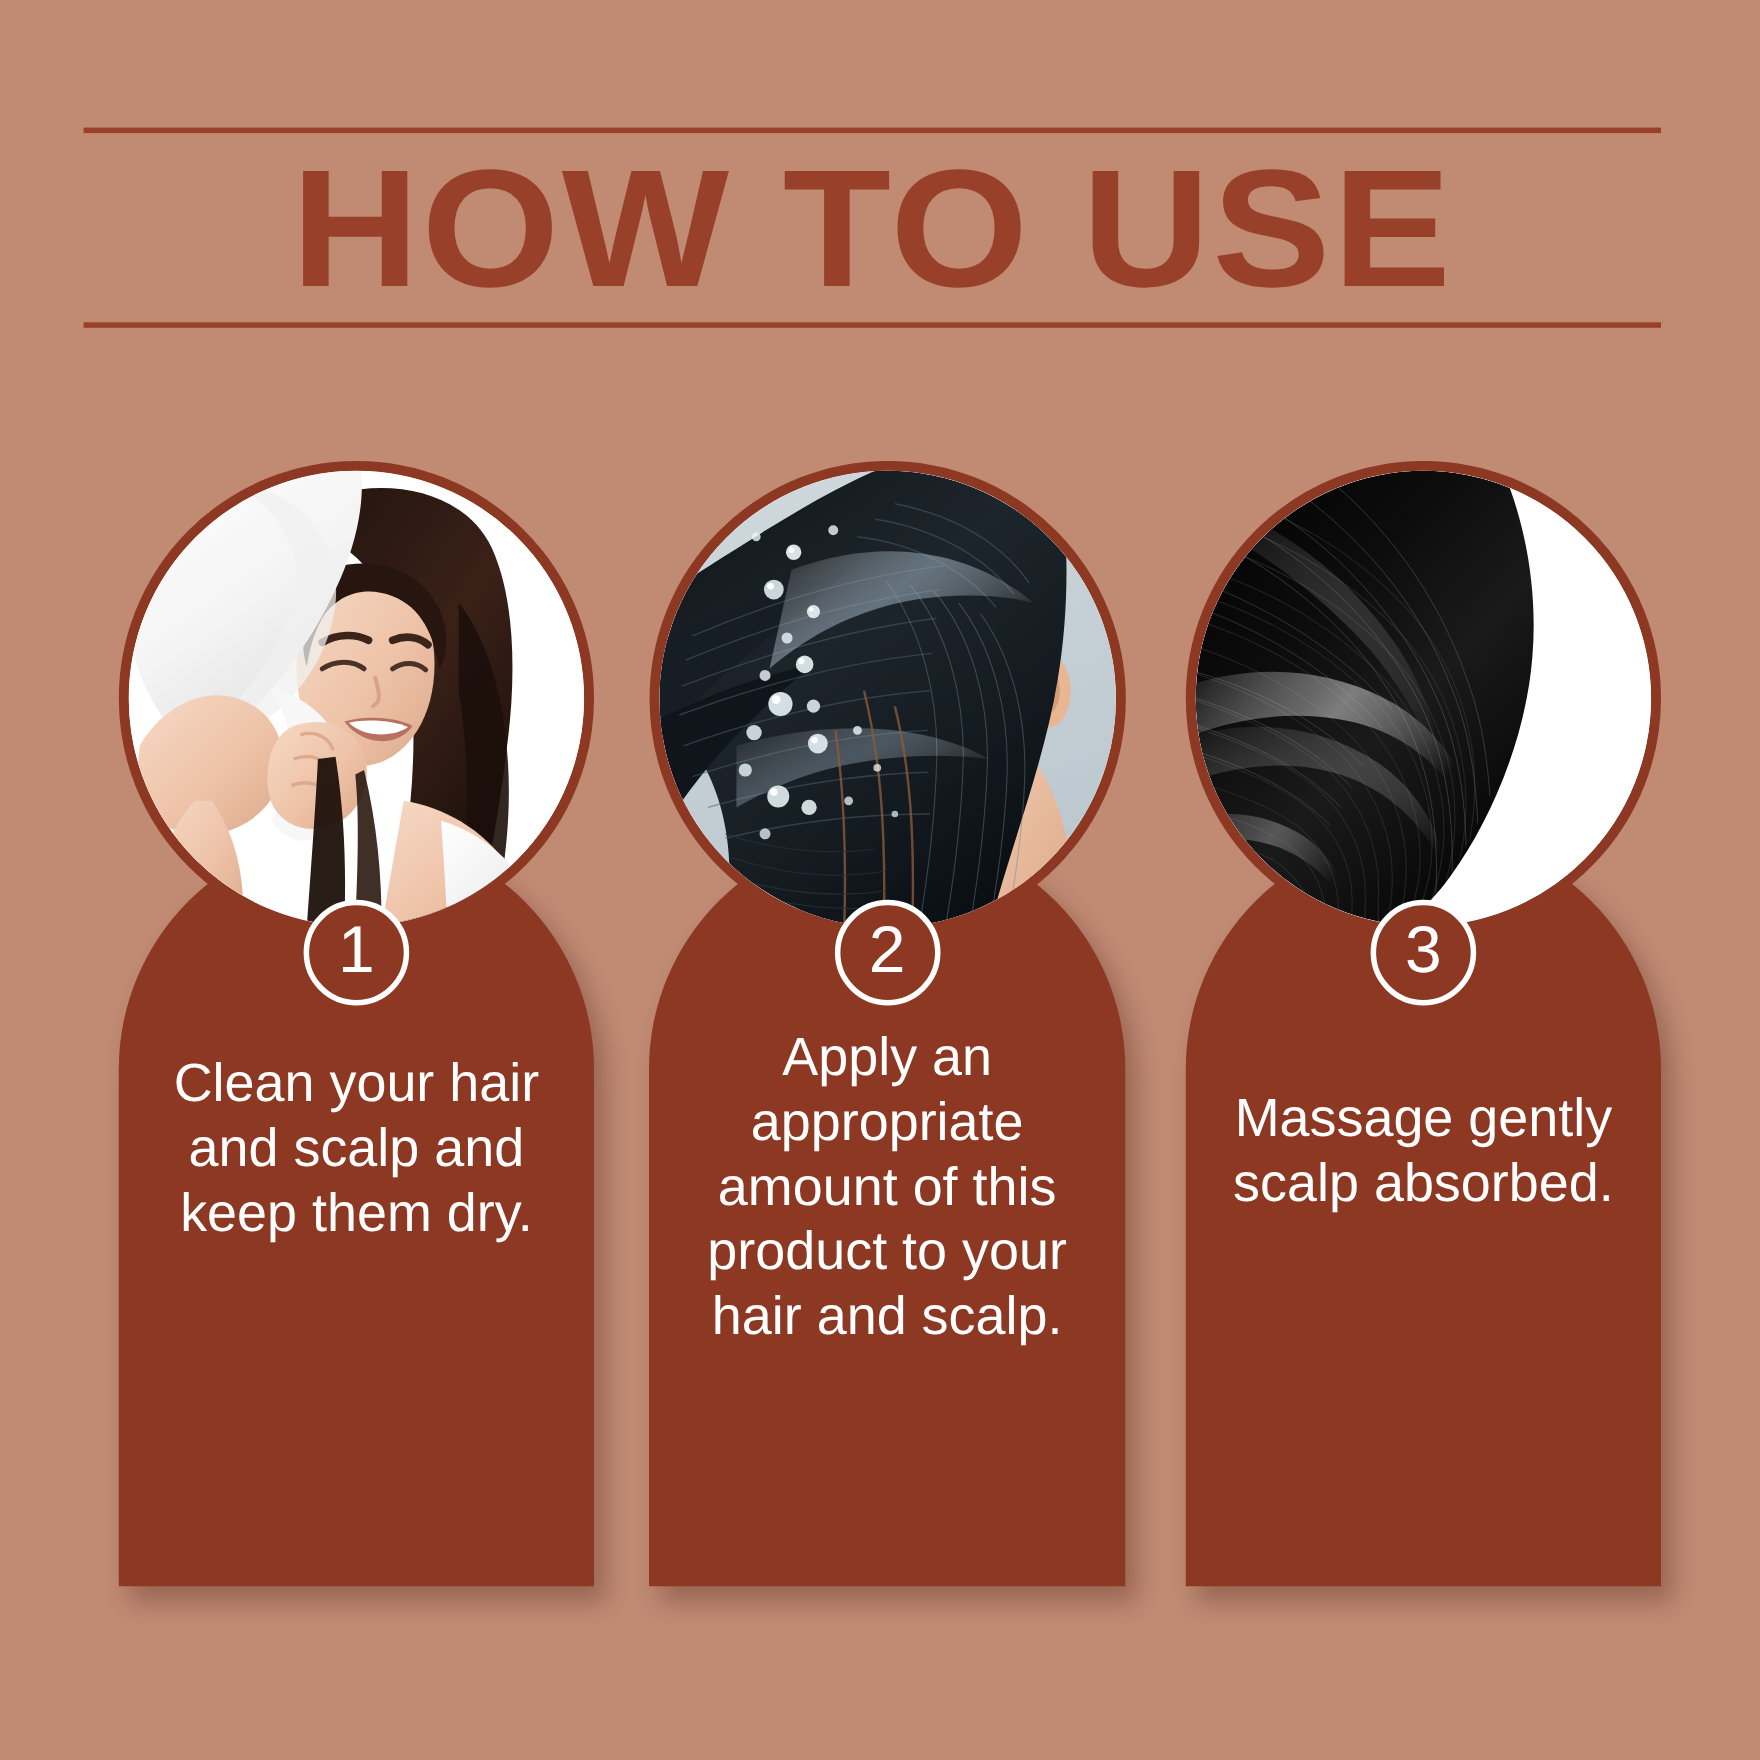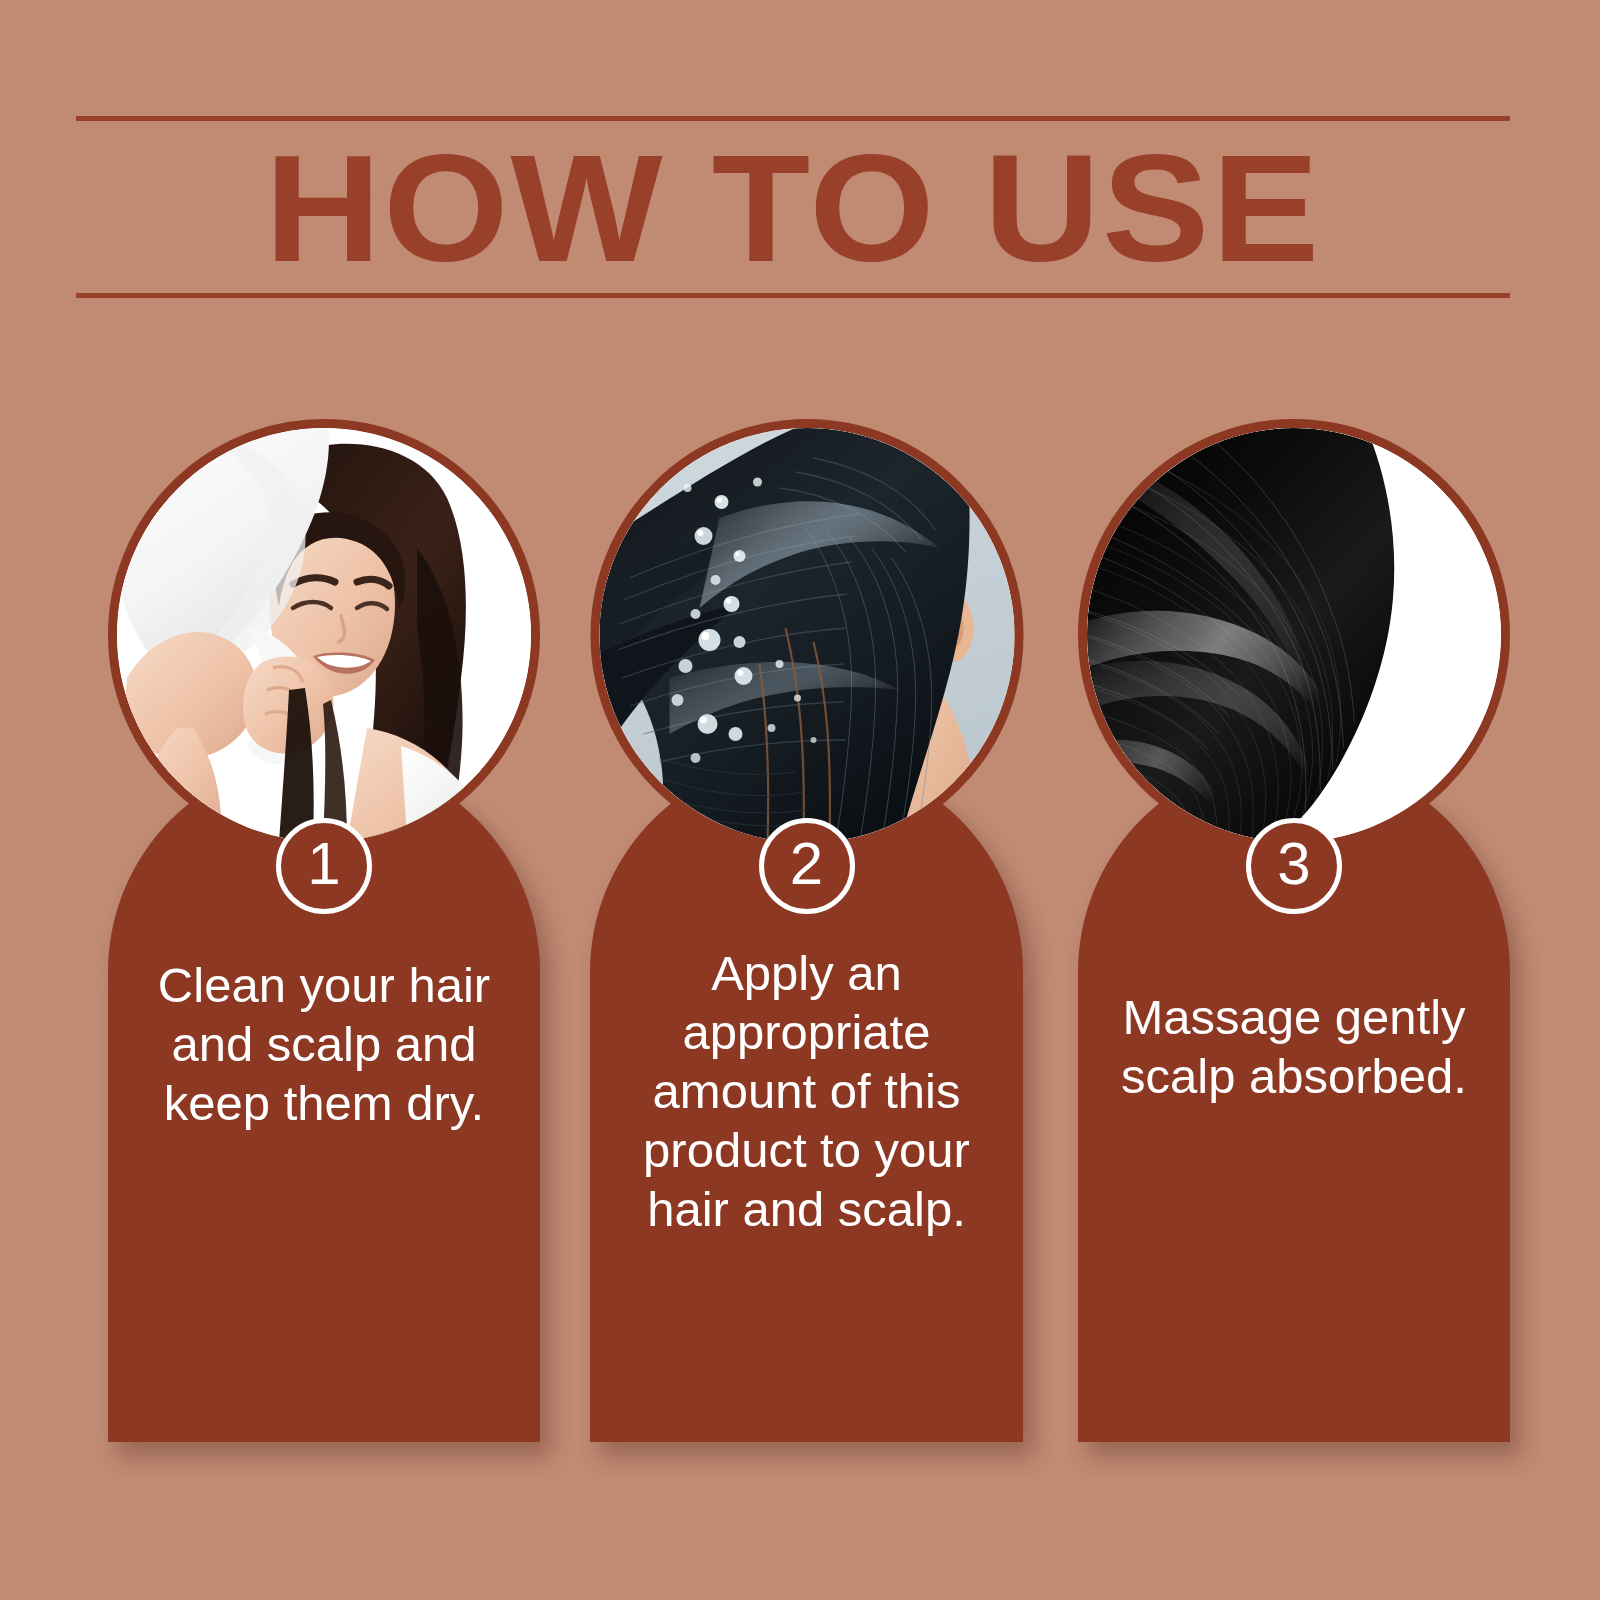--- a/index.html
+++ b/index.html
@@ -107,21 +107,21 @@
   
   #card-1        { left:108px;  width:432px;  height:686px; }
   #card-1 .photo { top:-337px;  width:432px;  height:432px; }
   #card-1 .badge { top:62px; }
   #card-1 .caption { top:200px; }
 
   
   #card-2        { left:590px;  width:433px;  height:686px; }
   #card-2 .photo { top:-337px;  width:433px;  height:433px; }
   #card-2 .badge { top:62px; }
-  #card-2 .caption { top:188px; }
+  #card-2 .caption { top:176px; }
 
   
   #card-3        { left:1078px; width:432px;  height:686px; }
   #card-3 .photo { top:-337px;  width:432px;  height:432px; }
   #card-3 .badge { top:62px; }
   #card-3 .caption { top:232px; }
 
   
   .ph-svg { display:block; width:100%; height:100%; }
 </style>

